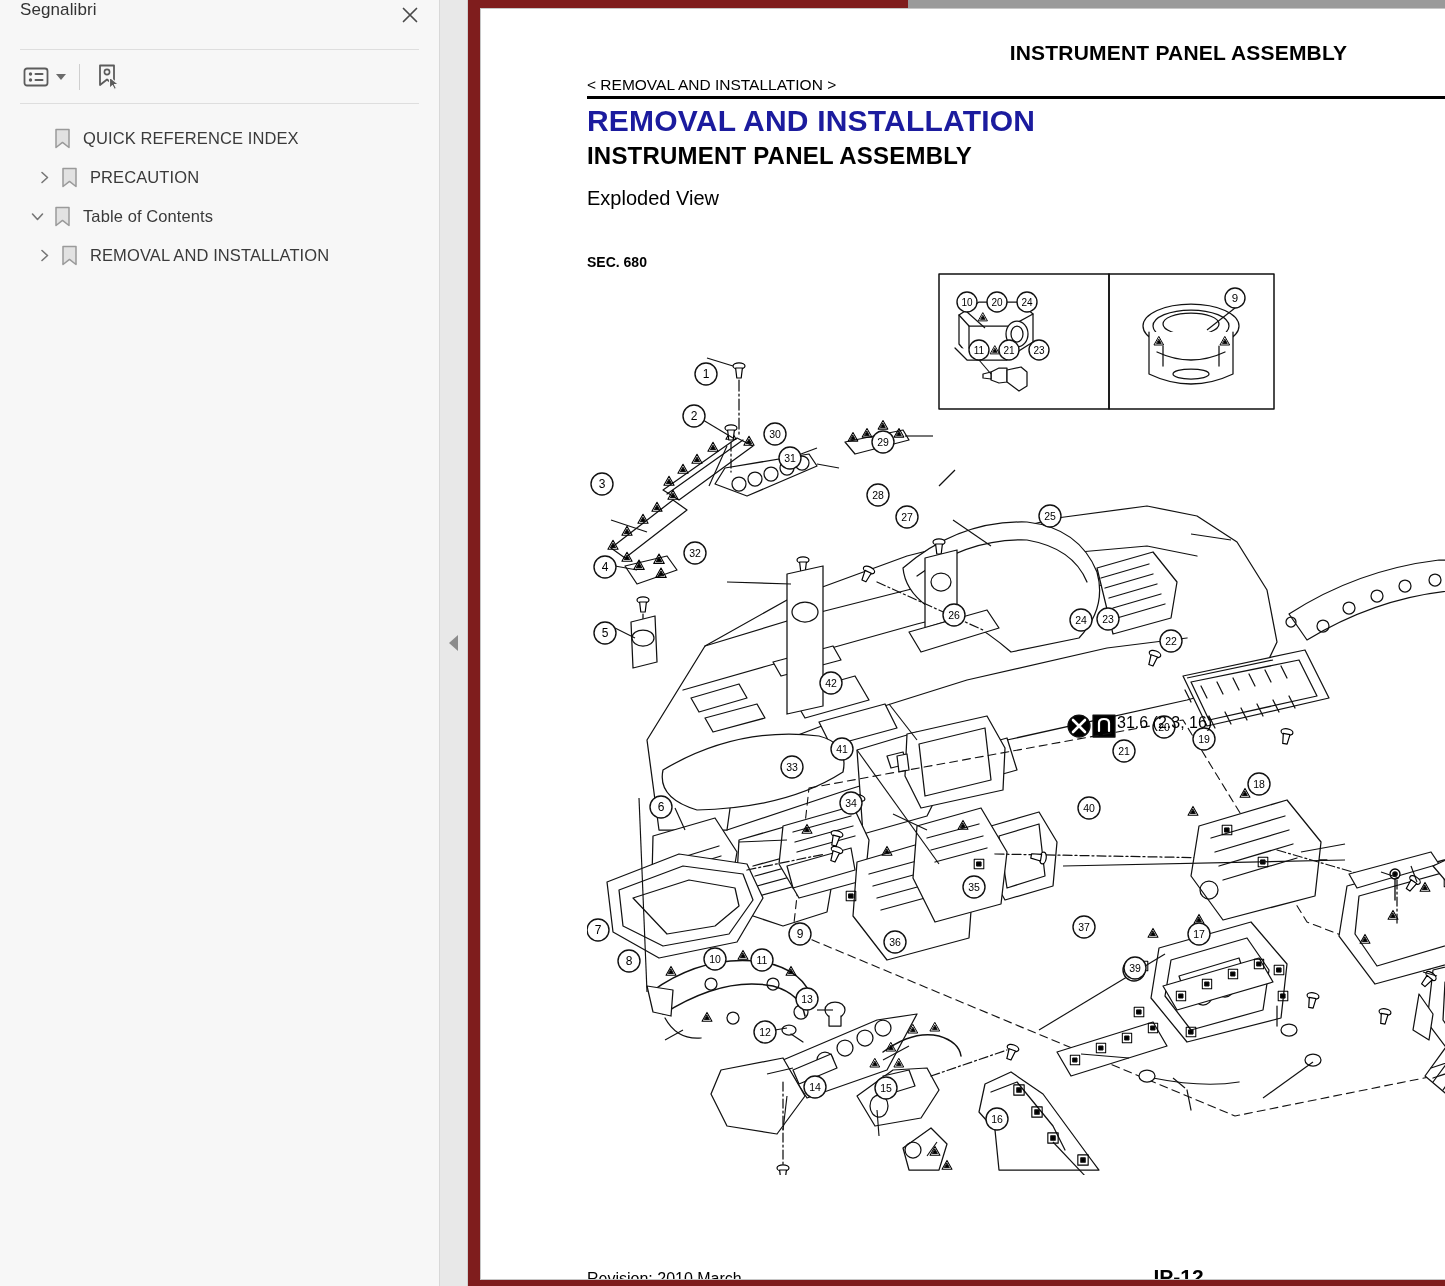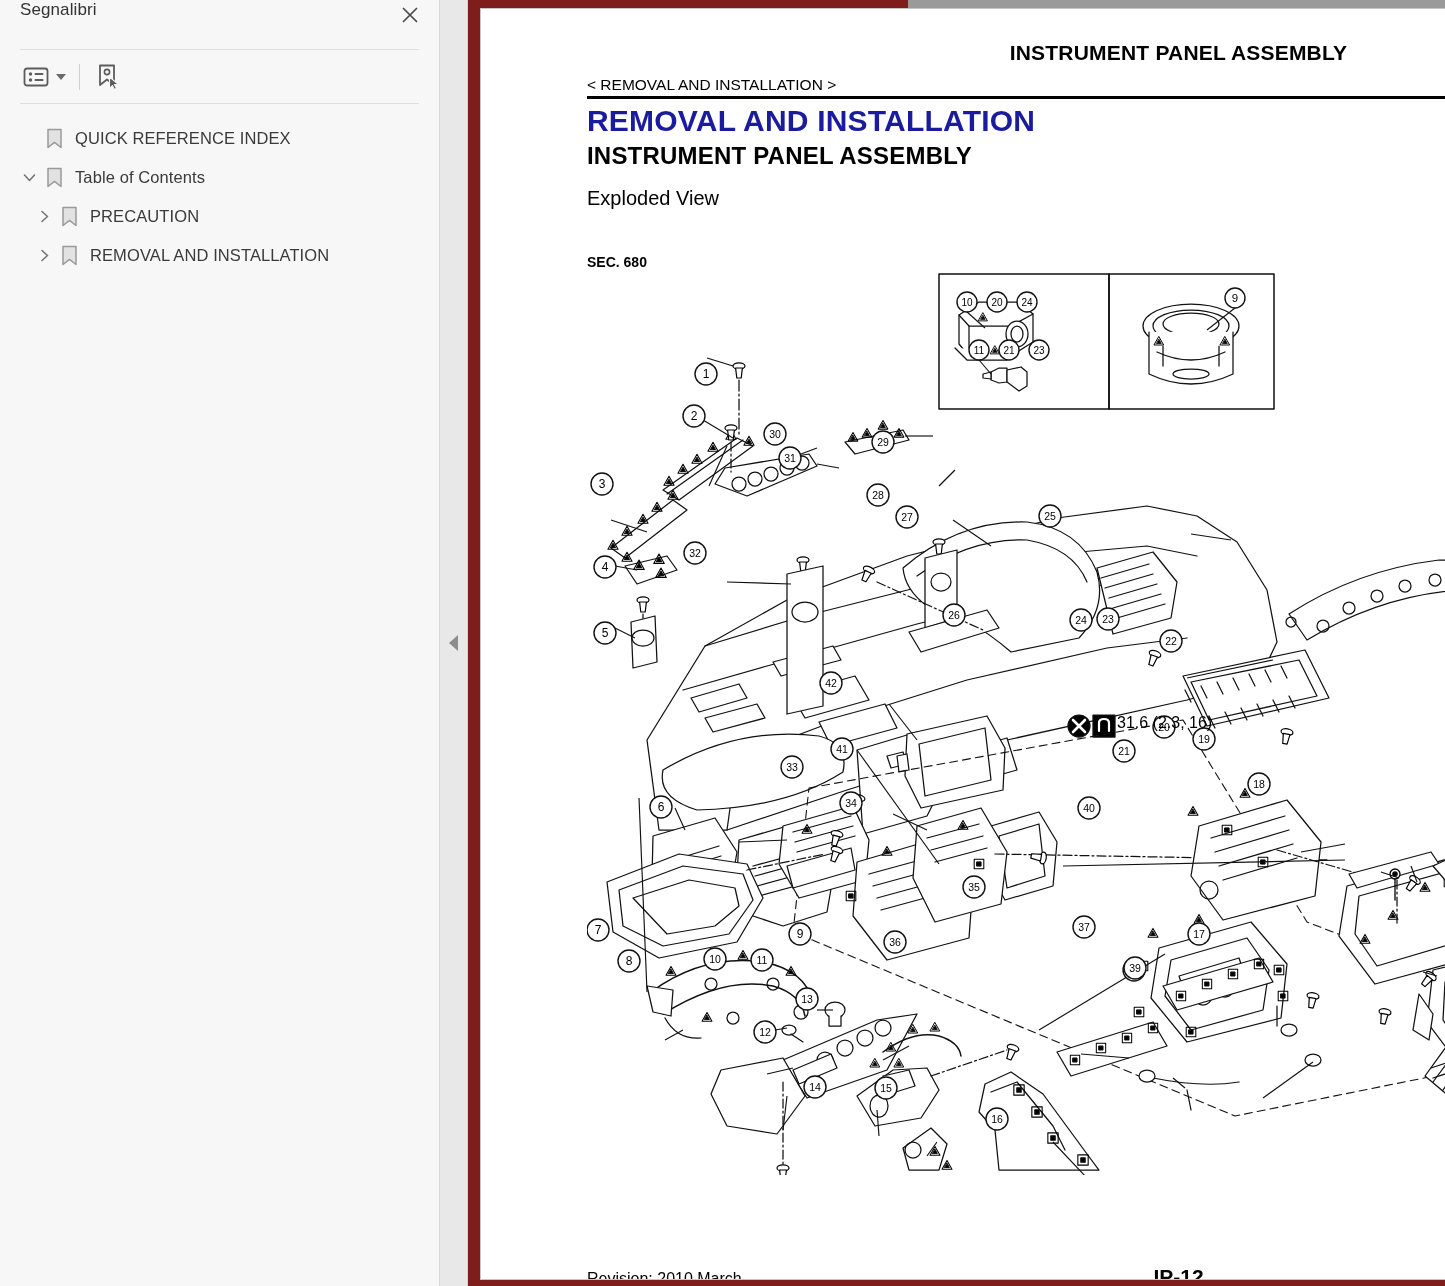--- a/index.html
+++ b/index.html
@@ -108,21 +108,21 @@
     align-items: center;
     justify-content: center;
     margin-right: 9px;
   }
   .bm-label {
     font-size: 16.5px;
     color: #3a3a3a;
     white-space: nowrap;
     letter-spacing: .1px;
   }
-  .lvl0 { padding-left: 16px; }
+  .lvl0 { padding-left: 24px; }
   .lvl2 { padding-left: 31px; }
 
   
   #handle-strip {
     position: absolute;
     left: 440px;
     top: 0;
     width: 28px;
     height: 1286px;
     background: #e8e8e8;
@@ -292,45 +292,45 @@
     <div id="bm-list">
         <div class="bm-row lvl0">
           <span class="bm-twisty empty"></span>
           <span class="bm-icon">
             <svg width="17" height="21" viewBox="0 0 17 21">
               <path d="M2 1.5 H15 V19.5 L8.5 14.4 L2 19.5 Z" fill="#e2e2e2" stroke="#9a9a9a" stroke-width="1.5" stroke-linejoin="round"></path>
             </svg>
           </span>
           <span class="bm-label">QUICK REFERENCE INDEX</span>
         </div>
+        <div class="bm-row lvl2">
+          <span class="bm-twisty">
+            <svg width="13" height="13" viewBox="0 0 13 13">
+              <path d="M4 1.5 L9.5 6.5 L4 11.5" fill="none" stroke="#767676" stroke-width="1.6" stroke-linecap="round" stroke-linejoin="round"></path>
+            </svg>
+          </span>
+          <span class="bm-icon">
+            <svg width="17" height="21" viewBox="0 0 17 21">
+              <path d="M2 1.5 H15 V19.5 L8.5 14.4 L2 19.5 Z" fill="#e2e2e2" stroke="#9a9a9a" stroke-width="1.5" stroke-linejoin="round"></path>
+            </svg>
+          </span>
+          <span class="bm-label">PRECAUTION</span>
+        </div>
         <div class="bm-row lvl0">
           <span class="bm-twisty">
             <svg width="13" height="13" viewBox="0 0 13 13">
               <path d="M1.5 4 L6.5 9.5 L11.5 4" fill="none" stroke="#767676" stroke-width="1.6" stroke-linecap="round" stroke-linejoin="round"></path>
             </svg>
           </span>
           <span class="bm-icon">
             <svg width="17" height="21" viewBox="0 0 17 21">
               <path d="M2 1.5 H15 V19.5 L8.5 14.4 L2 19.5 Z" fill="#e2e2e2" stroke="#9a9a9a" stroke-width="1.5" stroke-linejoin="round"></path>
             </svg>
           </span>
           <span class="bm-label">Table of Contents</span>
-        </div>
-        <div class="bm-row lvl2">
-          <span class="bm-twisty">
-            <svg width="13" height="13" viewBox="0 0 13 13">
-              <path d="M4 1.5 L9.5 6.5 L4 11.5" fill="none" stroke="#767676" stroke-width="1.6" stroke-linecap="round" stroke-linejoin="round"></path>
-            </svg>
-          </span>
-          <span class="bm-icon">
-            <svg width="17" height="21" viewBox="0 0 17 21">
-              <path d="M2 1.5 H15 V19.5 L8.5 14.4 L2 19.5 Z" fill="#e2e2e2" stroke="#9a9a9a" stroke-width="1.5" stroke-linejoin="round"></path>
-            </svg>
-          </span>
-          <span class="bm-label">PRECAUTION</span>
         </div>
         <div class="bm-row lvl2">
           <span class="bm-twisty">
             <svg width="13" height="13" viewBox="0 0 13 13">
               <path d="M4 1.5 L9.5 6.5 L4 11.5" fill="none" stroke="#767676" stroke-width="1.6" stroke-linecap="round" stroke-linejoin="round"></path>
             </svg>
           </span>
           <span class="bm-icon">
             <svg width="17" height="21" viewBox="0 0 17 21">
               <path d="M2 1.5 H15 V19.5 L8.5 14.4 L2 19.5 Z" fill="#e2e2e2" stroke="#9a9a9a" stroke-width="1.5" stroke-linejoin="round"></path>

